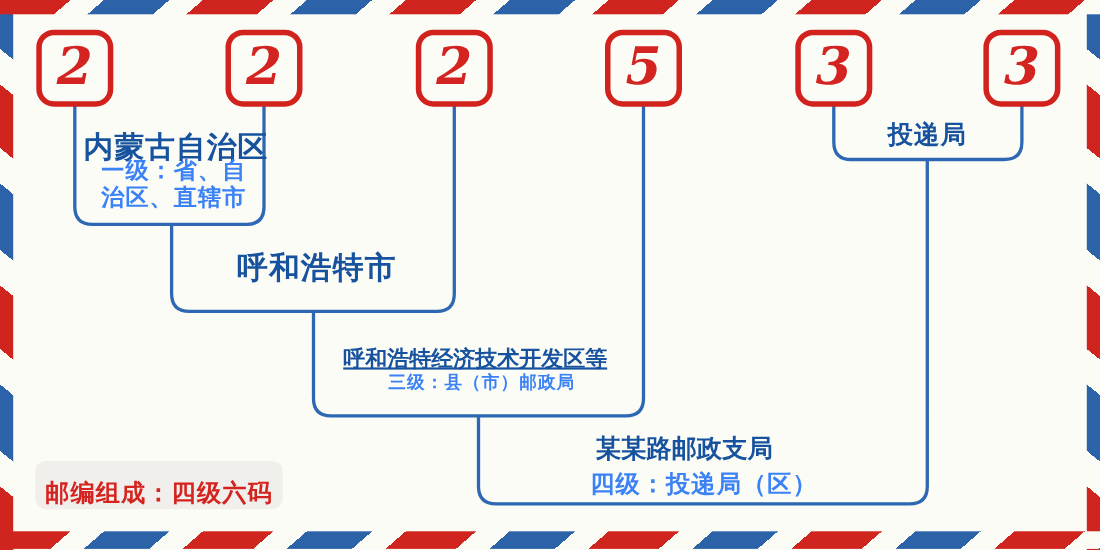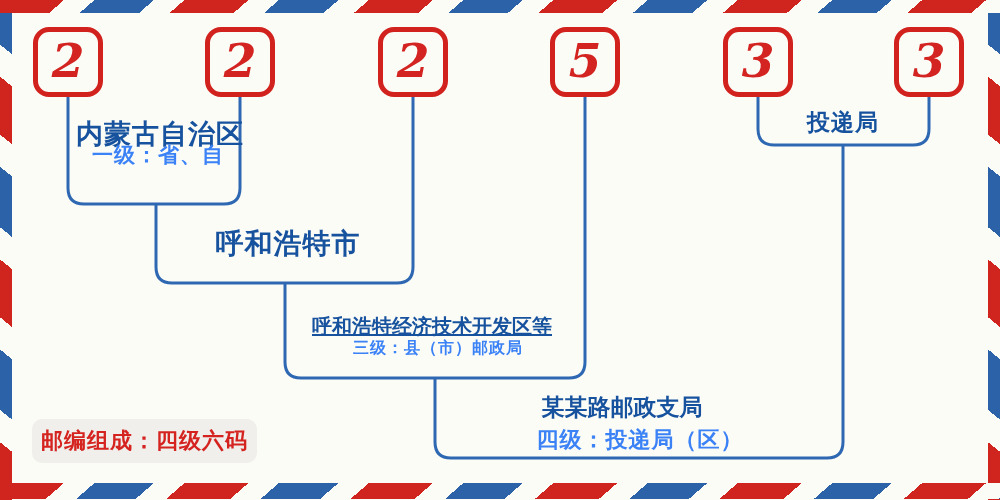--- a/index.html
+++ b/index.html
@@ -56,21 +56,21 @@
   .l3-name{left:432px;top:313px;font-size:20px;text-decoration:underline;}
   .l3-desc{left:438px;top:338px;font-size:16px;}
   .l4-name{left:622px;top:392px;font-size:23px;}
   .l4-desc{left:640px;top:425px;font-size:22px;}
   .l5-name{left:843px;top:107px;font-size:23px;letter-spacing:1px;}
 
   
   .badge{
     position:absolute;left:32px;top:419px;width:225px;height:44px;
     background:#f0efeb;border-radius:10px;z-index:4;
-    display:flex;align-items:center;justify-content:center;
+    display:flex;align-items:flex-end;justify-content:center;
   }
   .badge span{color:#d52320;font-weight:bold;font-size:22px;letter-spacing:1px;}
 </style>
 </head>
 <body>
 
 <div class="stage">
 
   <div class="edge v left"></div>
   <div class="edge v right"></div>
@@ -100,20 +100,21 @@
   <div class="digit-box" style="left:723px">
     <span class="digit">3</span>
   </div>
   <div class="digit-box" style="left:894px">
     <span class="digit">3</span>
   </div>
 
   <div class="lbl blue l1-name">内蒙古自治区</div>
   <div class="lbl red l1-desc">
     <div>一级：省、自</div>
+    <div>治区、直辖市</div>
   </div>
 
   <div class="lbl blue l2-name">呼和浩特市</div>
 
   <div class="lbl blue l3-name">呼和浩特经济技术开发区等</div>
   <div class="lbl red l3-desc">三级：县（市）邮政局</div>
 
   <div class="lbl blue l4-name">某某路邮政支局</div>
   <div class="lbl blue l5-name">投递局</div>
 

